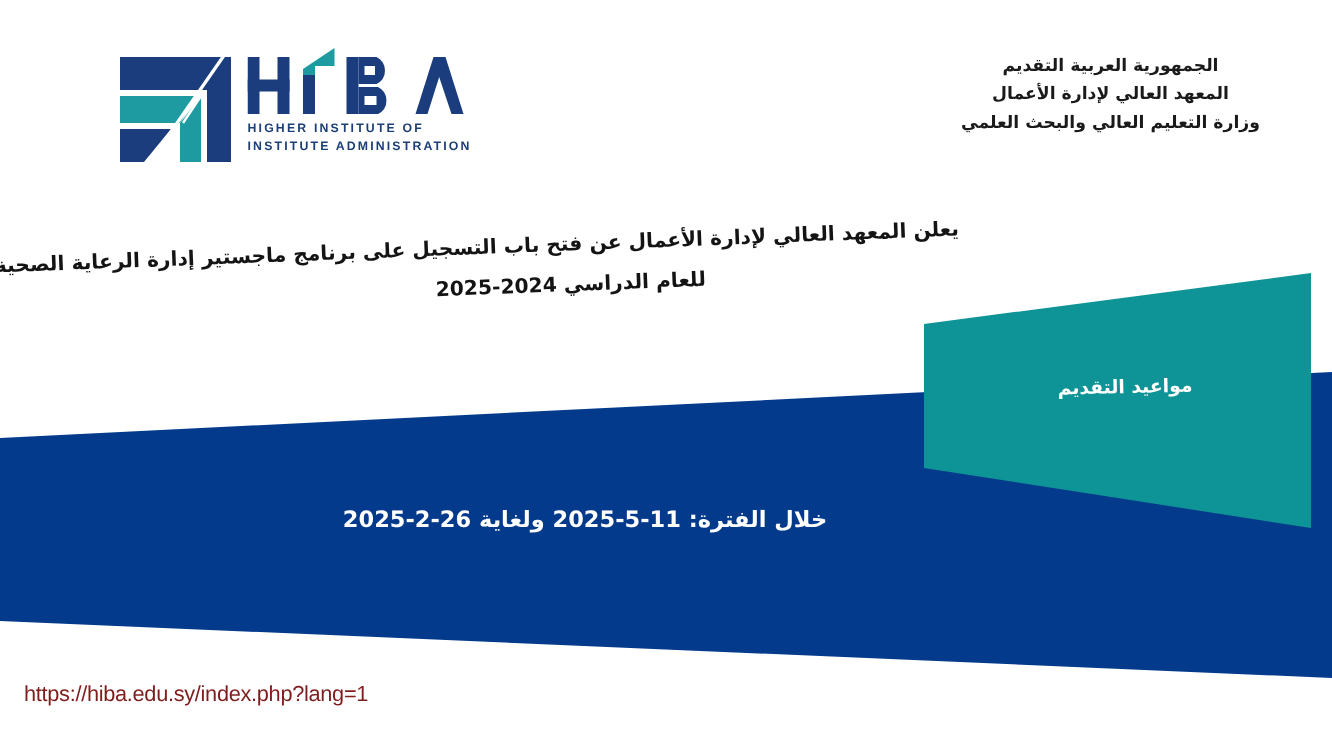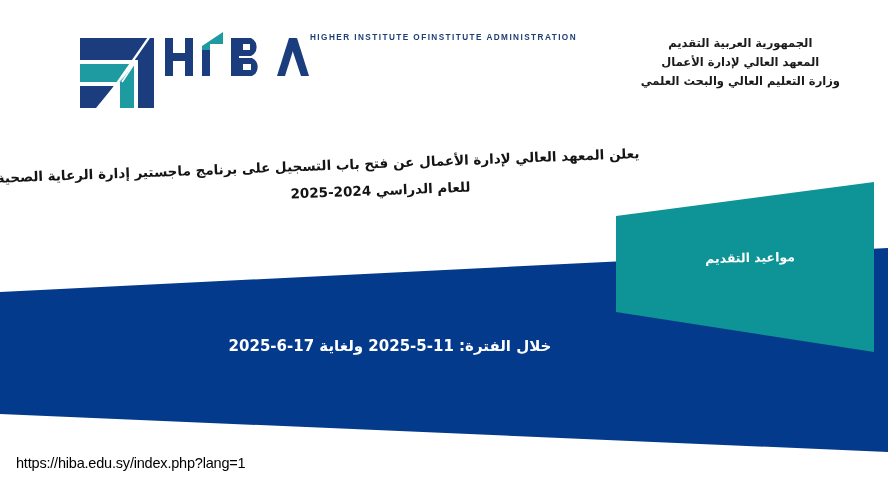--- a/index.html
+++ b/index.html
@@ -37,21 +37,21 @@
     top: 30px;
     display: flex;
     align-items: flex-start;
     gap: 9px;
   }
 
   #logo-mark { width: 78px; height: 80px; display: block; }
 
   #logo-word-col {
     display: flex;
-    flex-direction: row;
+    flex-direction: column;
     align-items: flex-start;
     padding-top: 2px;
   }
 
   #logo-wordmark { display: block; height: 48px; width: 145px; }
 
   .logo-sub-line {
     color: #1c3f77;
     font-size: 8.2px;
     font-weight: bold;
@@ -128,21 +128,21 @@
     font-weight: bold;
     font-family: "DejaVu Sans", sans-serif;
     white-space: nowrap;
   }
 
   
   #footer-url {
     position: absolute;
     left: 16px;
     top: 455px;
-    color: #000000;
+    color: #7f1d1d;
     font-size: 14.5px;
     font-weight: normal;
     letter-spacing: -0.2px;
     font-family: "Liberation Sans", sans-serif;
     text-decoration: none;
   }
 </style>
 </head>
 <body>
 
@@ -206,17 +206,17 @@
     <div class="ministry-line">وزارة التعليم العالي والبحث العلمي</div>
   </div>
 
   <div id="announcement-block">
     <div class="announcement-line">يعلن المعهد العالي لإدارة الأعمال عن فتح باب التسجيل على برنامج ماجستير إدارة الرعاية الصحية</div>
     <div class="announcement-line">للعام الدراسي 2024-2025</div>
   </div>
 
   <div id="teal-label">مواعيد التقديم</div>
 
-  <div id="period-line">خلال الفترة: 11-5-2025 ولغاية 17-6-2025</div>
+  <div id="period-line">خلال الفترة: 11-5-2025 ولغاية 26-2-2025</div>
 
   <a id="footer-url" href="#">https://hiba.edu.sy/index.php?lang=1</a>
 
 </div>
 
 </body></html>

